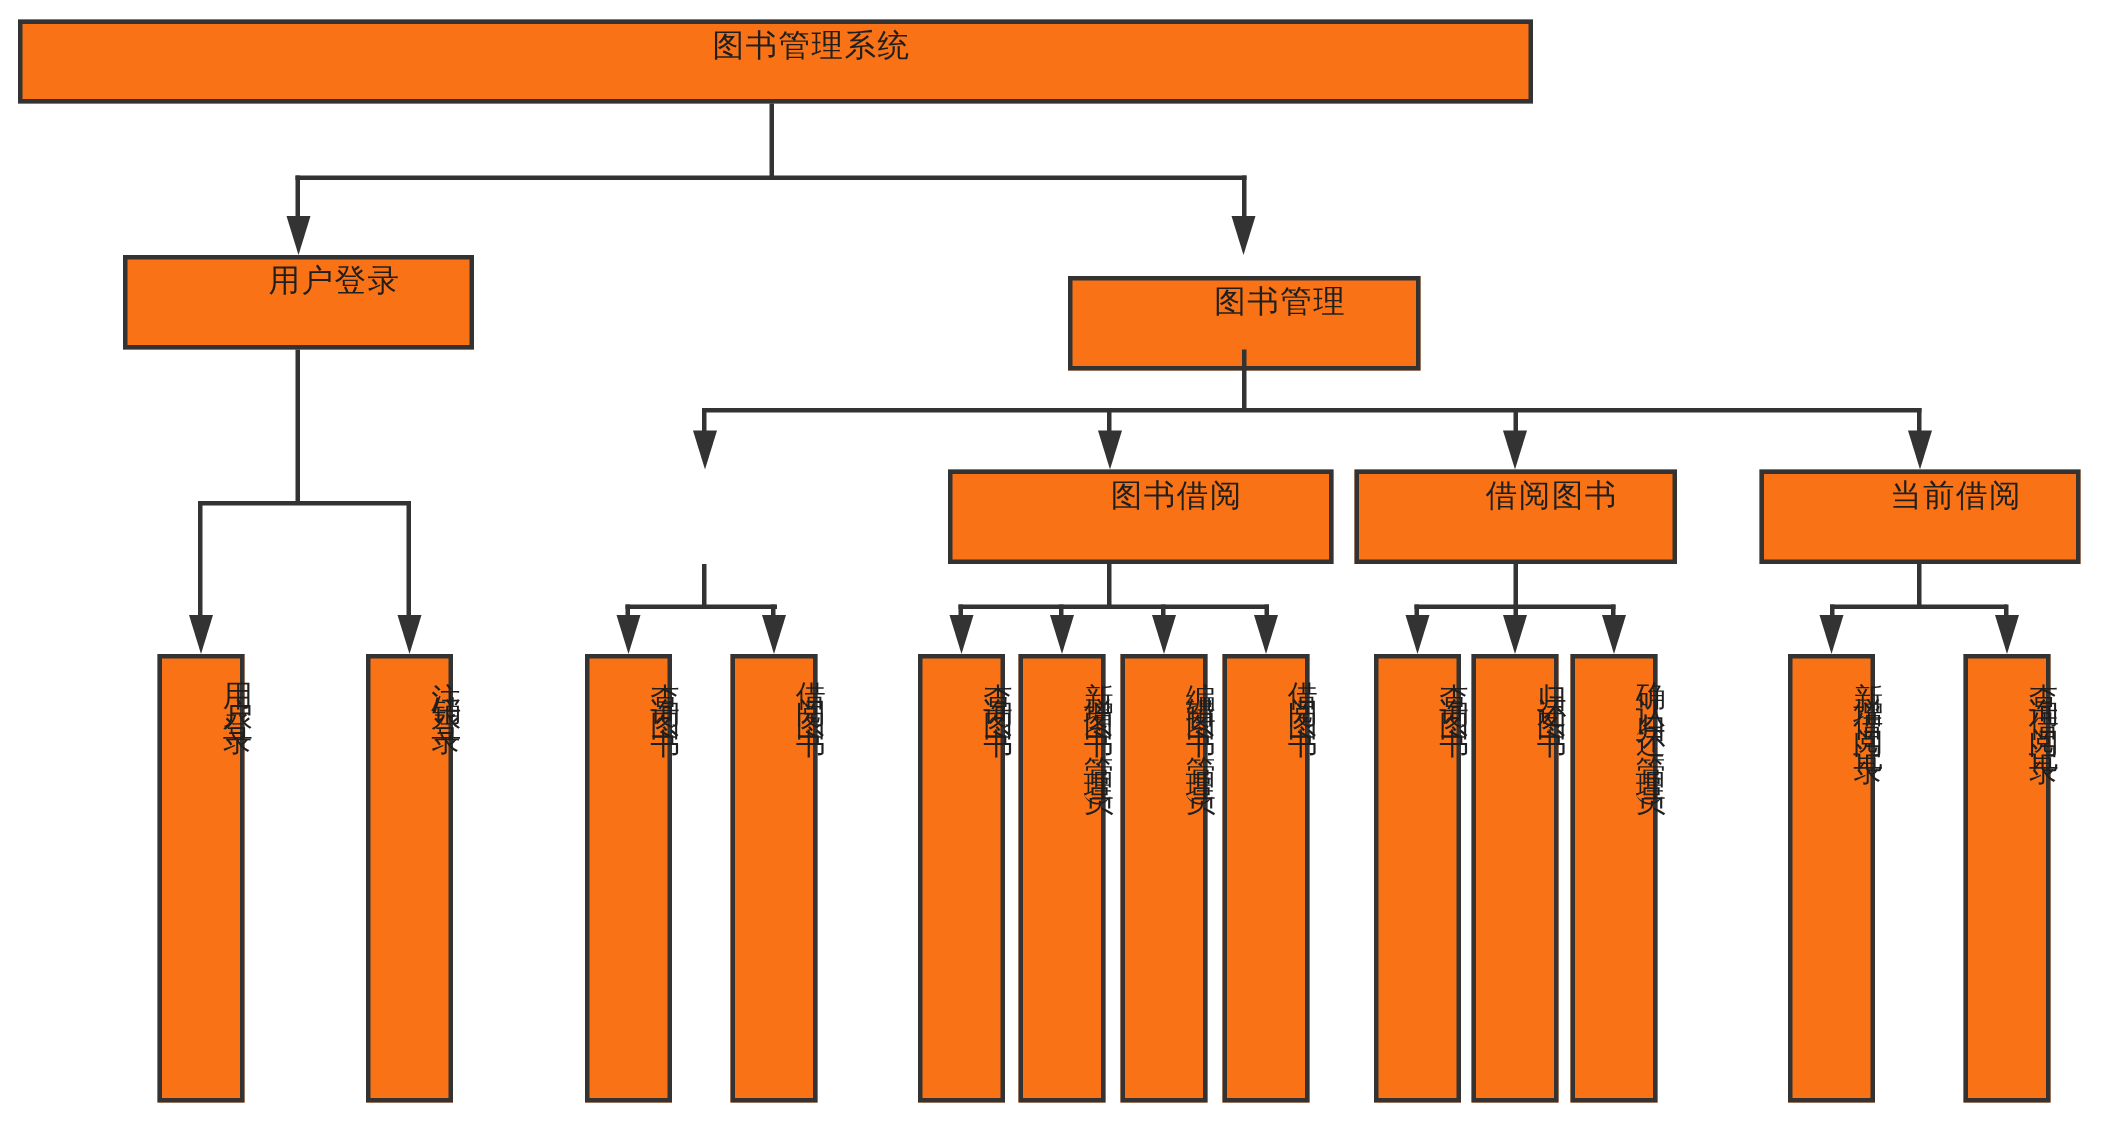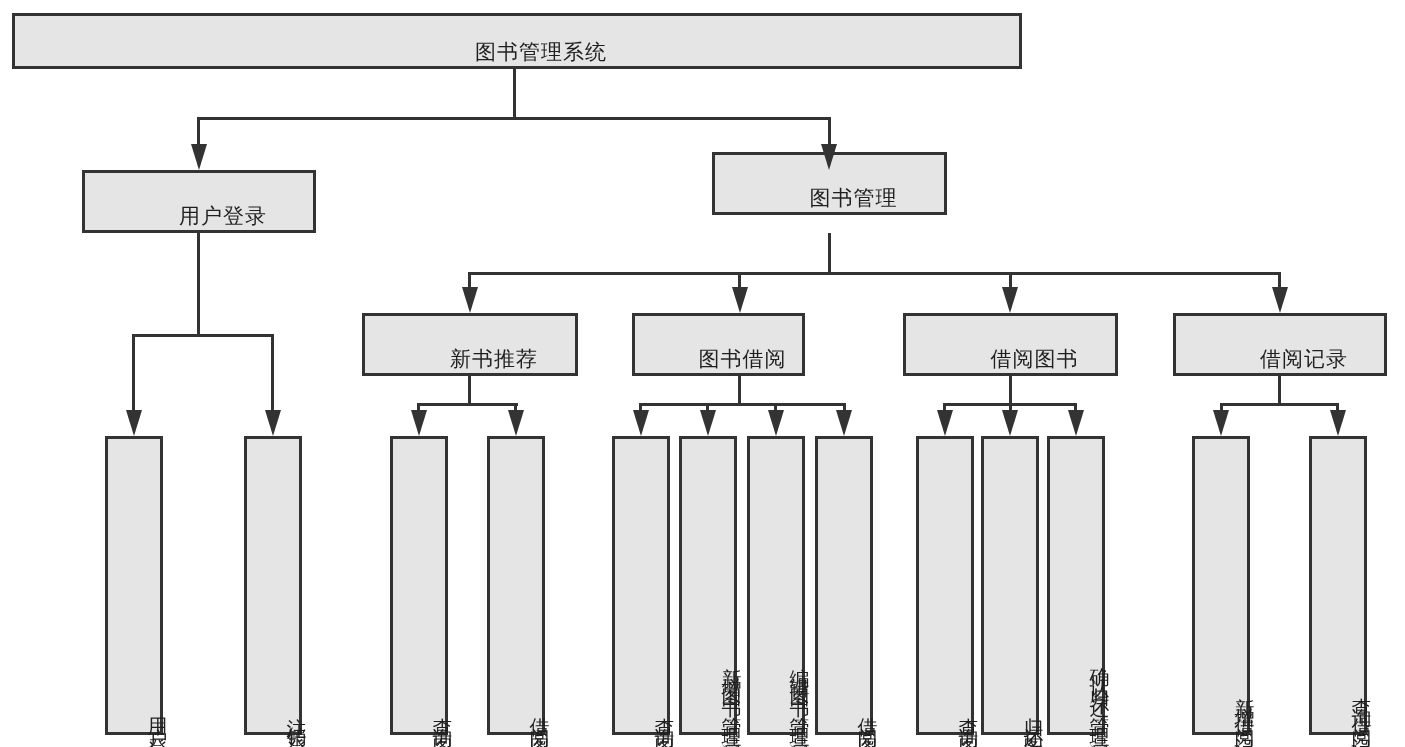--- a/index.html
+++ b/index.html
@@ -14,23 +14,23 @@
     width:1405px;height:747px;
     background:var(--bg);
     font-family:"Liberation Sans","DejaVu Sans",sans-serif;
     color:var(--text);
     overflow:hidden;
   }
   .box{
     position:absolute;
     box-sizing:border-box;
     border:3px solid var(--line);
-    background:#e5e5e5;
+    background:#f97316;
     display:flex;
-    align-items:flex-end;
+    align-items:flex-start;
     justify-content:center;
     padding-left:48px;
   }
   .box .lbl{
     font-size:21px;
     letter-spacing:1px;
     white-space:nowrap;
   }
   .vbox .lbl{
     writing-mode:vertical-rl;
@@ -65,35 +65,32 @@
 
 <div class="canvas">
 
   <div class="box" style="left:12px;top:13px;width:1010px;height:56px">
     <span class="lbl">图书管理系统</span>
   </div>
 
   <div class="box" style="left:82px;top:170px;width:234px;height:63px">
     <span class="lbl">用户登录</span>
   </div>
-  <div class="box" style="left:712px;top:152px;width:235px;height:63px">
+  <div class="box" style="left:712px;top:184px;width:235px;height:63px">
     <span class="lbl">图书管理</span>
   </div>
 
-  <div class="box" style="left:362px;top:313px;width:216px;height:63px">
-    <span class="lbl">新书推荐</span>
-  </div>
-  <div class="box" style="left:632px;top:313px;width:173px;height:63px">
+  <div class="box" style="left:632px;top:313px;width:257px;height:63px">
     <span class="lbl">图书借阅</span>
   </div>
   <div class="box" style="left:903px;top:313px;width:215px;height:63px">
     <span class="lbl">借阅图书</span>
   </div>
   <div class="box" style="left:1173px;top:313px;width:214px;height:63px">
-    <span class="lbl">借阅记录</span>
+    <span class="lbl">当前借阅</span>
   </div>
 
   <div class="box vbox" style="left:105px;top:436px;width:58px;height:299px">
     <span class="lbl">用户登录</span>
   </div>
   <div class="box vbox" style="left:244px;top:436px;width:58px;height:299px">
     <span class="lbl">注销登录</span>
   </div>
 
   <div class="box vbox" style="left:390px;top:436px;width:58px;height:299px">

